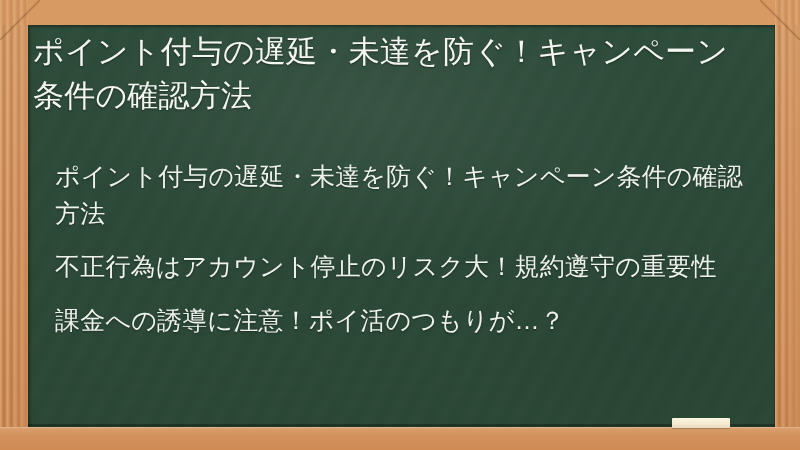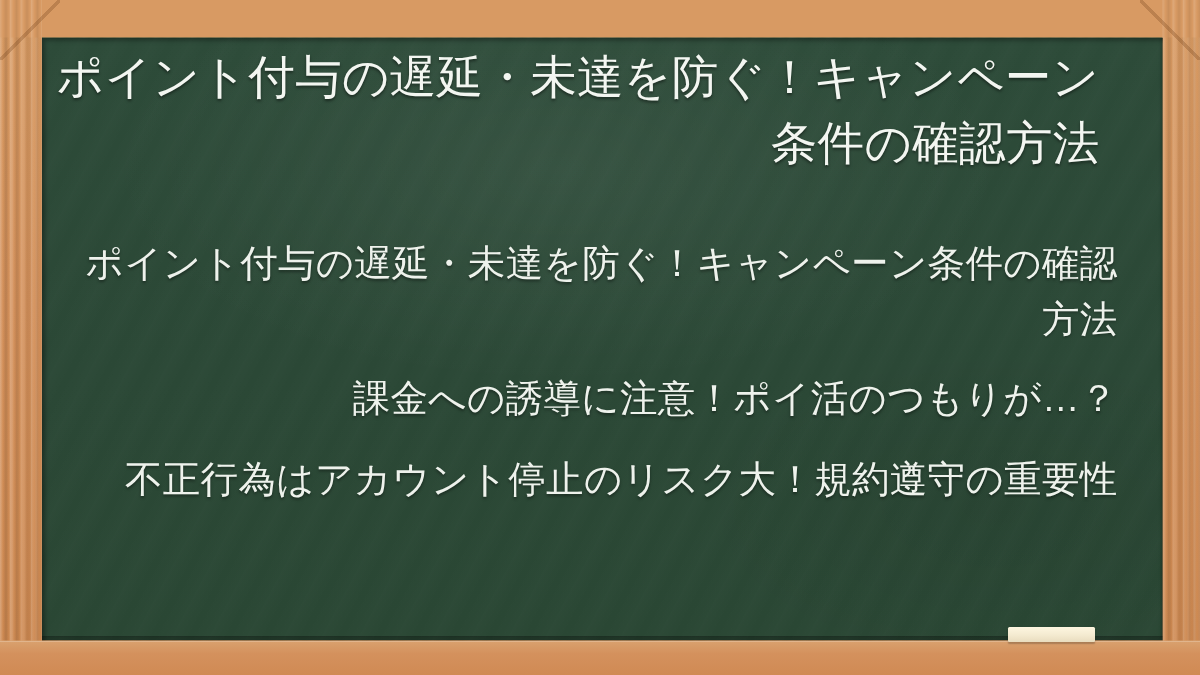--- a/index.html
+++ b/index.html
@@ -21,21 +21,20 @@
     background:
       repeating-linear-gradient(
         90deg,
         rgba(255,255,255,0.10) 0px,
         rgba(255,255,255,0.00) 2px,
         rgba(0,0,0,0.055) 4px,
         rgba(255,255,255,0.00) 6px,
         rgba(255,255,255,0.09) 8px
       ),
       linear-gradient(180deg, #d79a62 0%, #d4905a 45%, #cd8850 100%);
-    text-align: right;
   }
 
   
   .rail-top {
     position: absolute;
     left: 0; top: 0;
     width: 800px; height: 25px;
     background:
       repeating-linear-gradient(
         90deg,
@@ -207,22 +206,22 @@
   <div class="mitre mitre-tr"></div>
 
   <div class="board"></div>
 
   <div class="content">
 
     <div class="title">ポイント付与の遅延・未達を防ぐ！キャンペーン条件の確認方法</div>
 
     <ul class="bullets">
       <li class="bullet">ポイント付与の遅延・未達を防ぐ！キャンペーン条件の確認方法</li>
+      <li class="bullet">不正行為はアカウント停止のリスク大！規約遵守の重要性</li>
       <li class="bullet">課金への誘導に注意！ポイ活のつもりが…？</li>
-      <li class="bullet">不正行為はアカウント停止のリスク大！規約遵守の重要性</li>
     </ul>
 
   </div>
 
   <div class="ledge-shadow"></div>
   <div class="ledge"></div>
   <div class="chalk"></div>
 
 </div>
 

